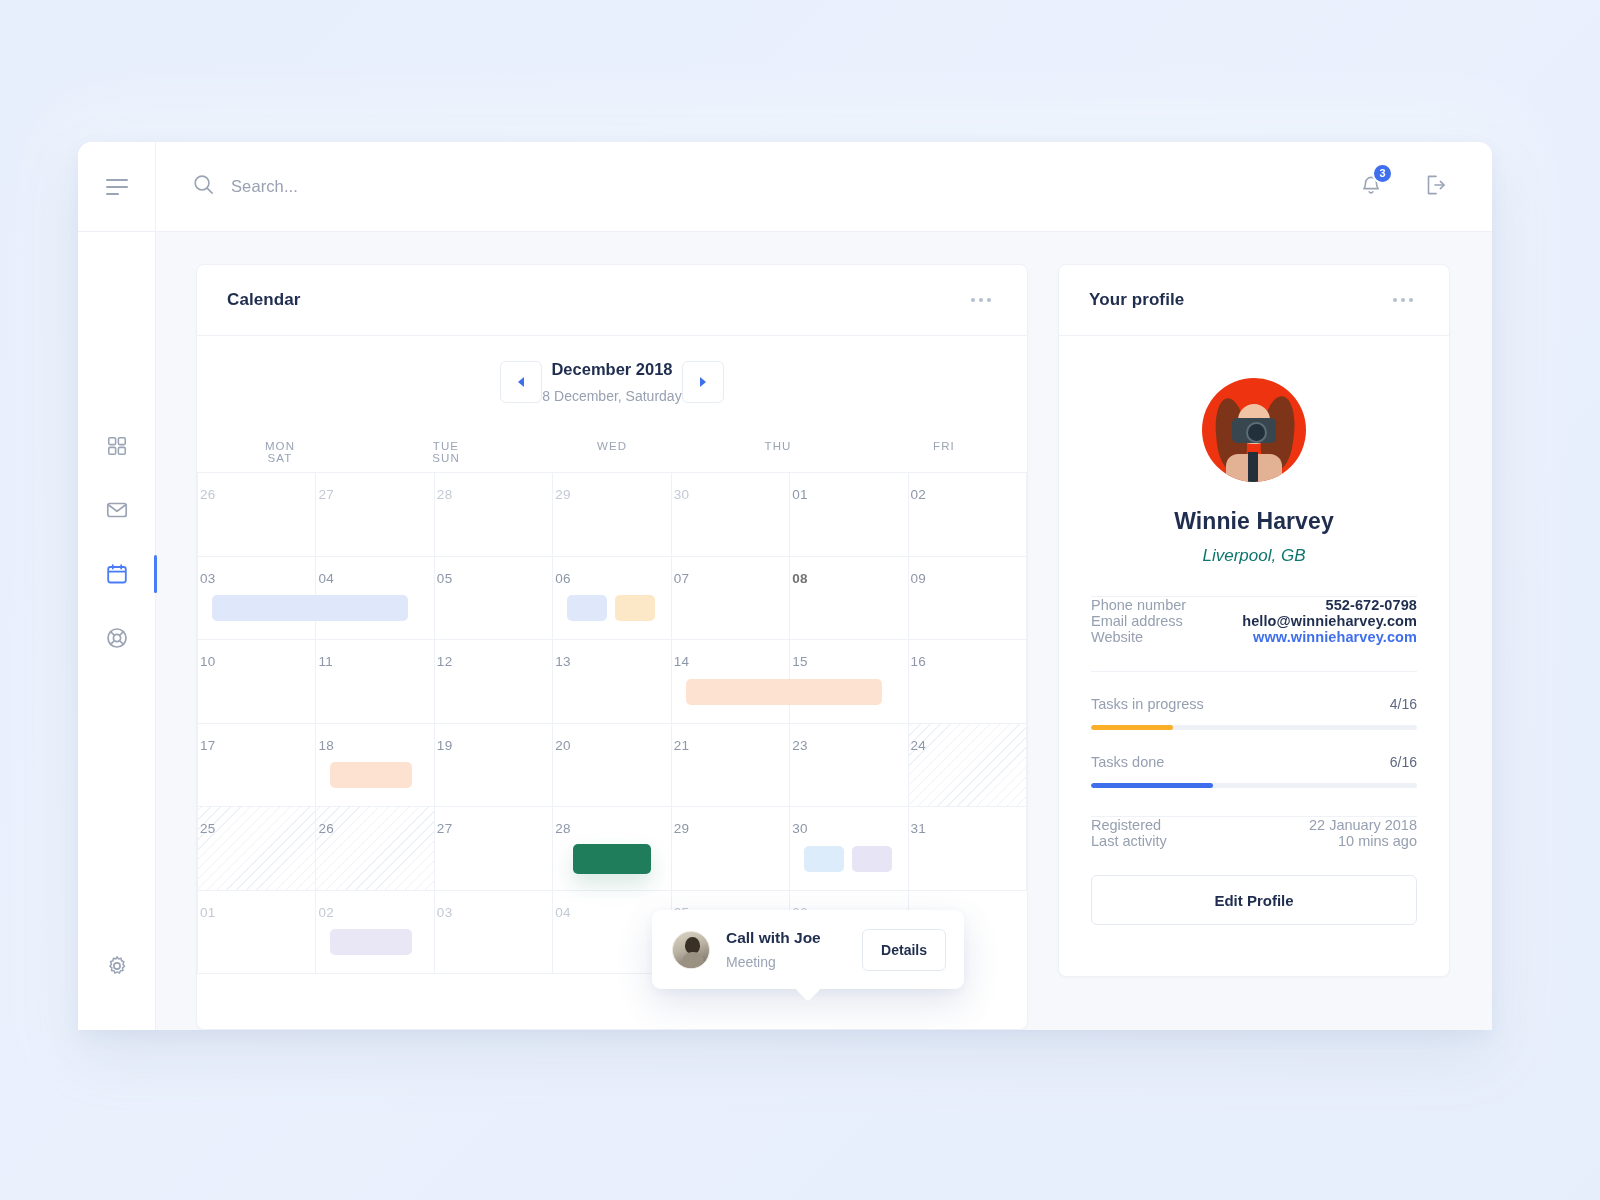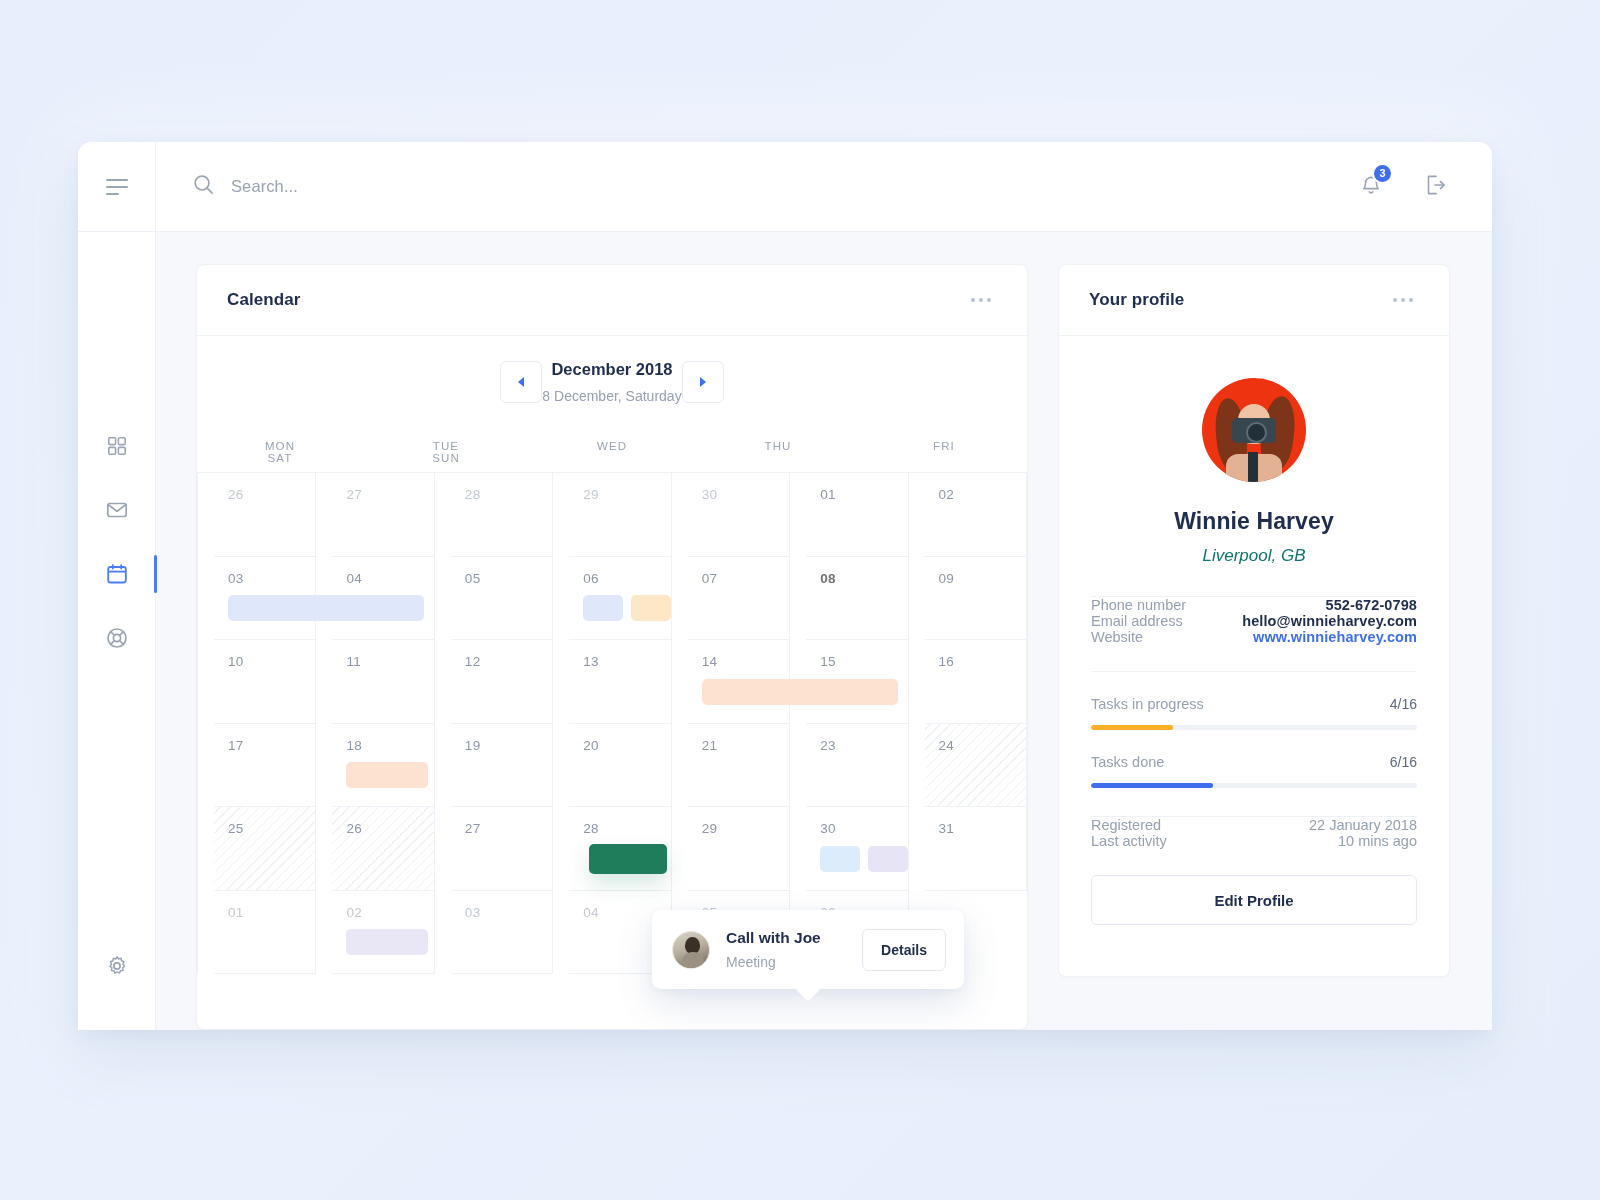--- a/index.html
+++ b/index.html
@@ -186,24 +186,23 @@
     border-top: 1px solid #eef1f6;
     border-left: 1px solid #eef1f6;
     display: grid;
     grid-template-columns: repeat(7, 1fr);
     grid-auto-rows: 83.5px;
     margin: 0 0 0 0;
   }
   .cell {
     border-right: 1px solid #eef1f6;
     border-bottom: 1px solid #eef1f6;
-    padding: 14px 0 0 14px;
+    padding: 14px 0 0 2px;
     position: relative;
     cursor: pointer;
-    margin-left: 16px;
   }
   .daynum { font-size: 13.5px; color: #8d97a9; letter-spacing: .3px; }
   .daynum.muted { color: #c3c9d4; }
   .daynum.today { color: #737373; font-weight: bold; }
   .cell.hatched {
     background-image: repeating-linear-gradient(
       -45deg, transparent 0 6px, #eef1f5 6px 7px
     );
   }
 

